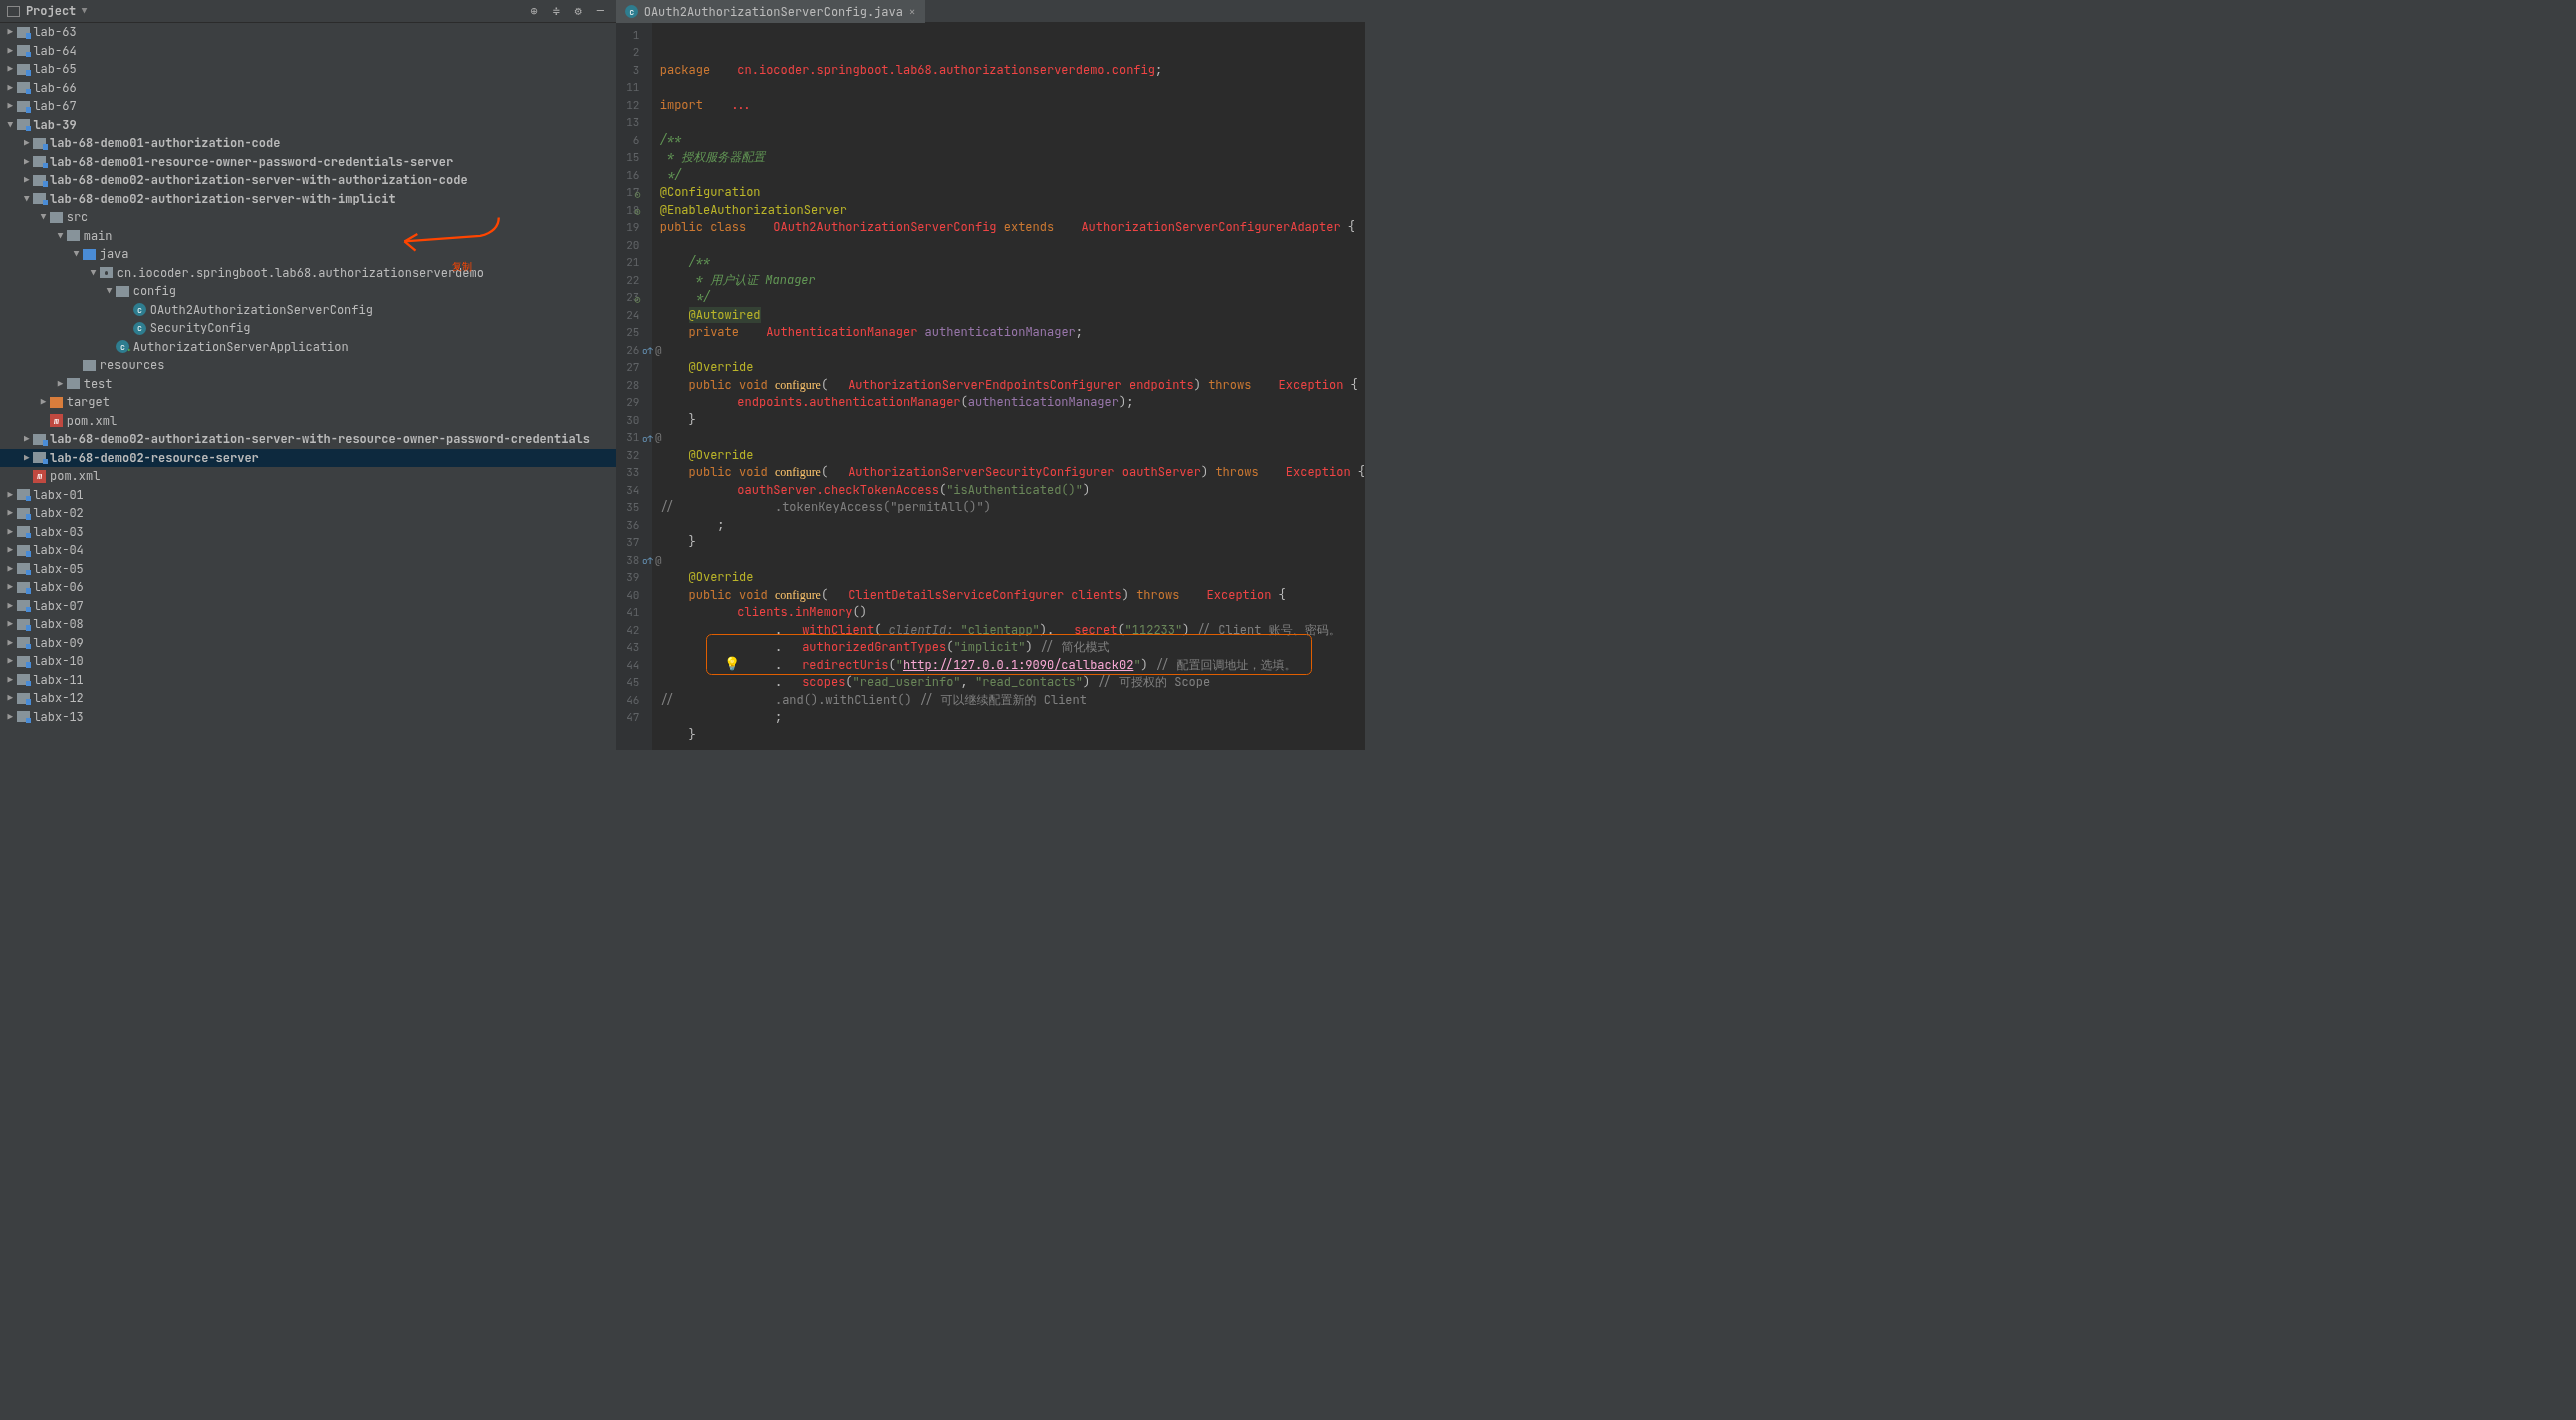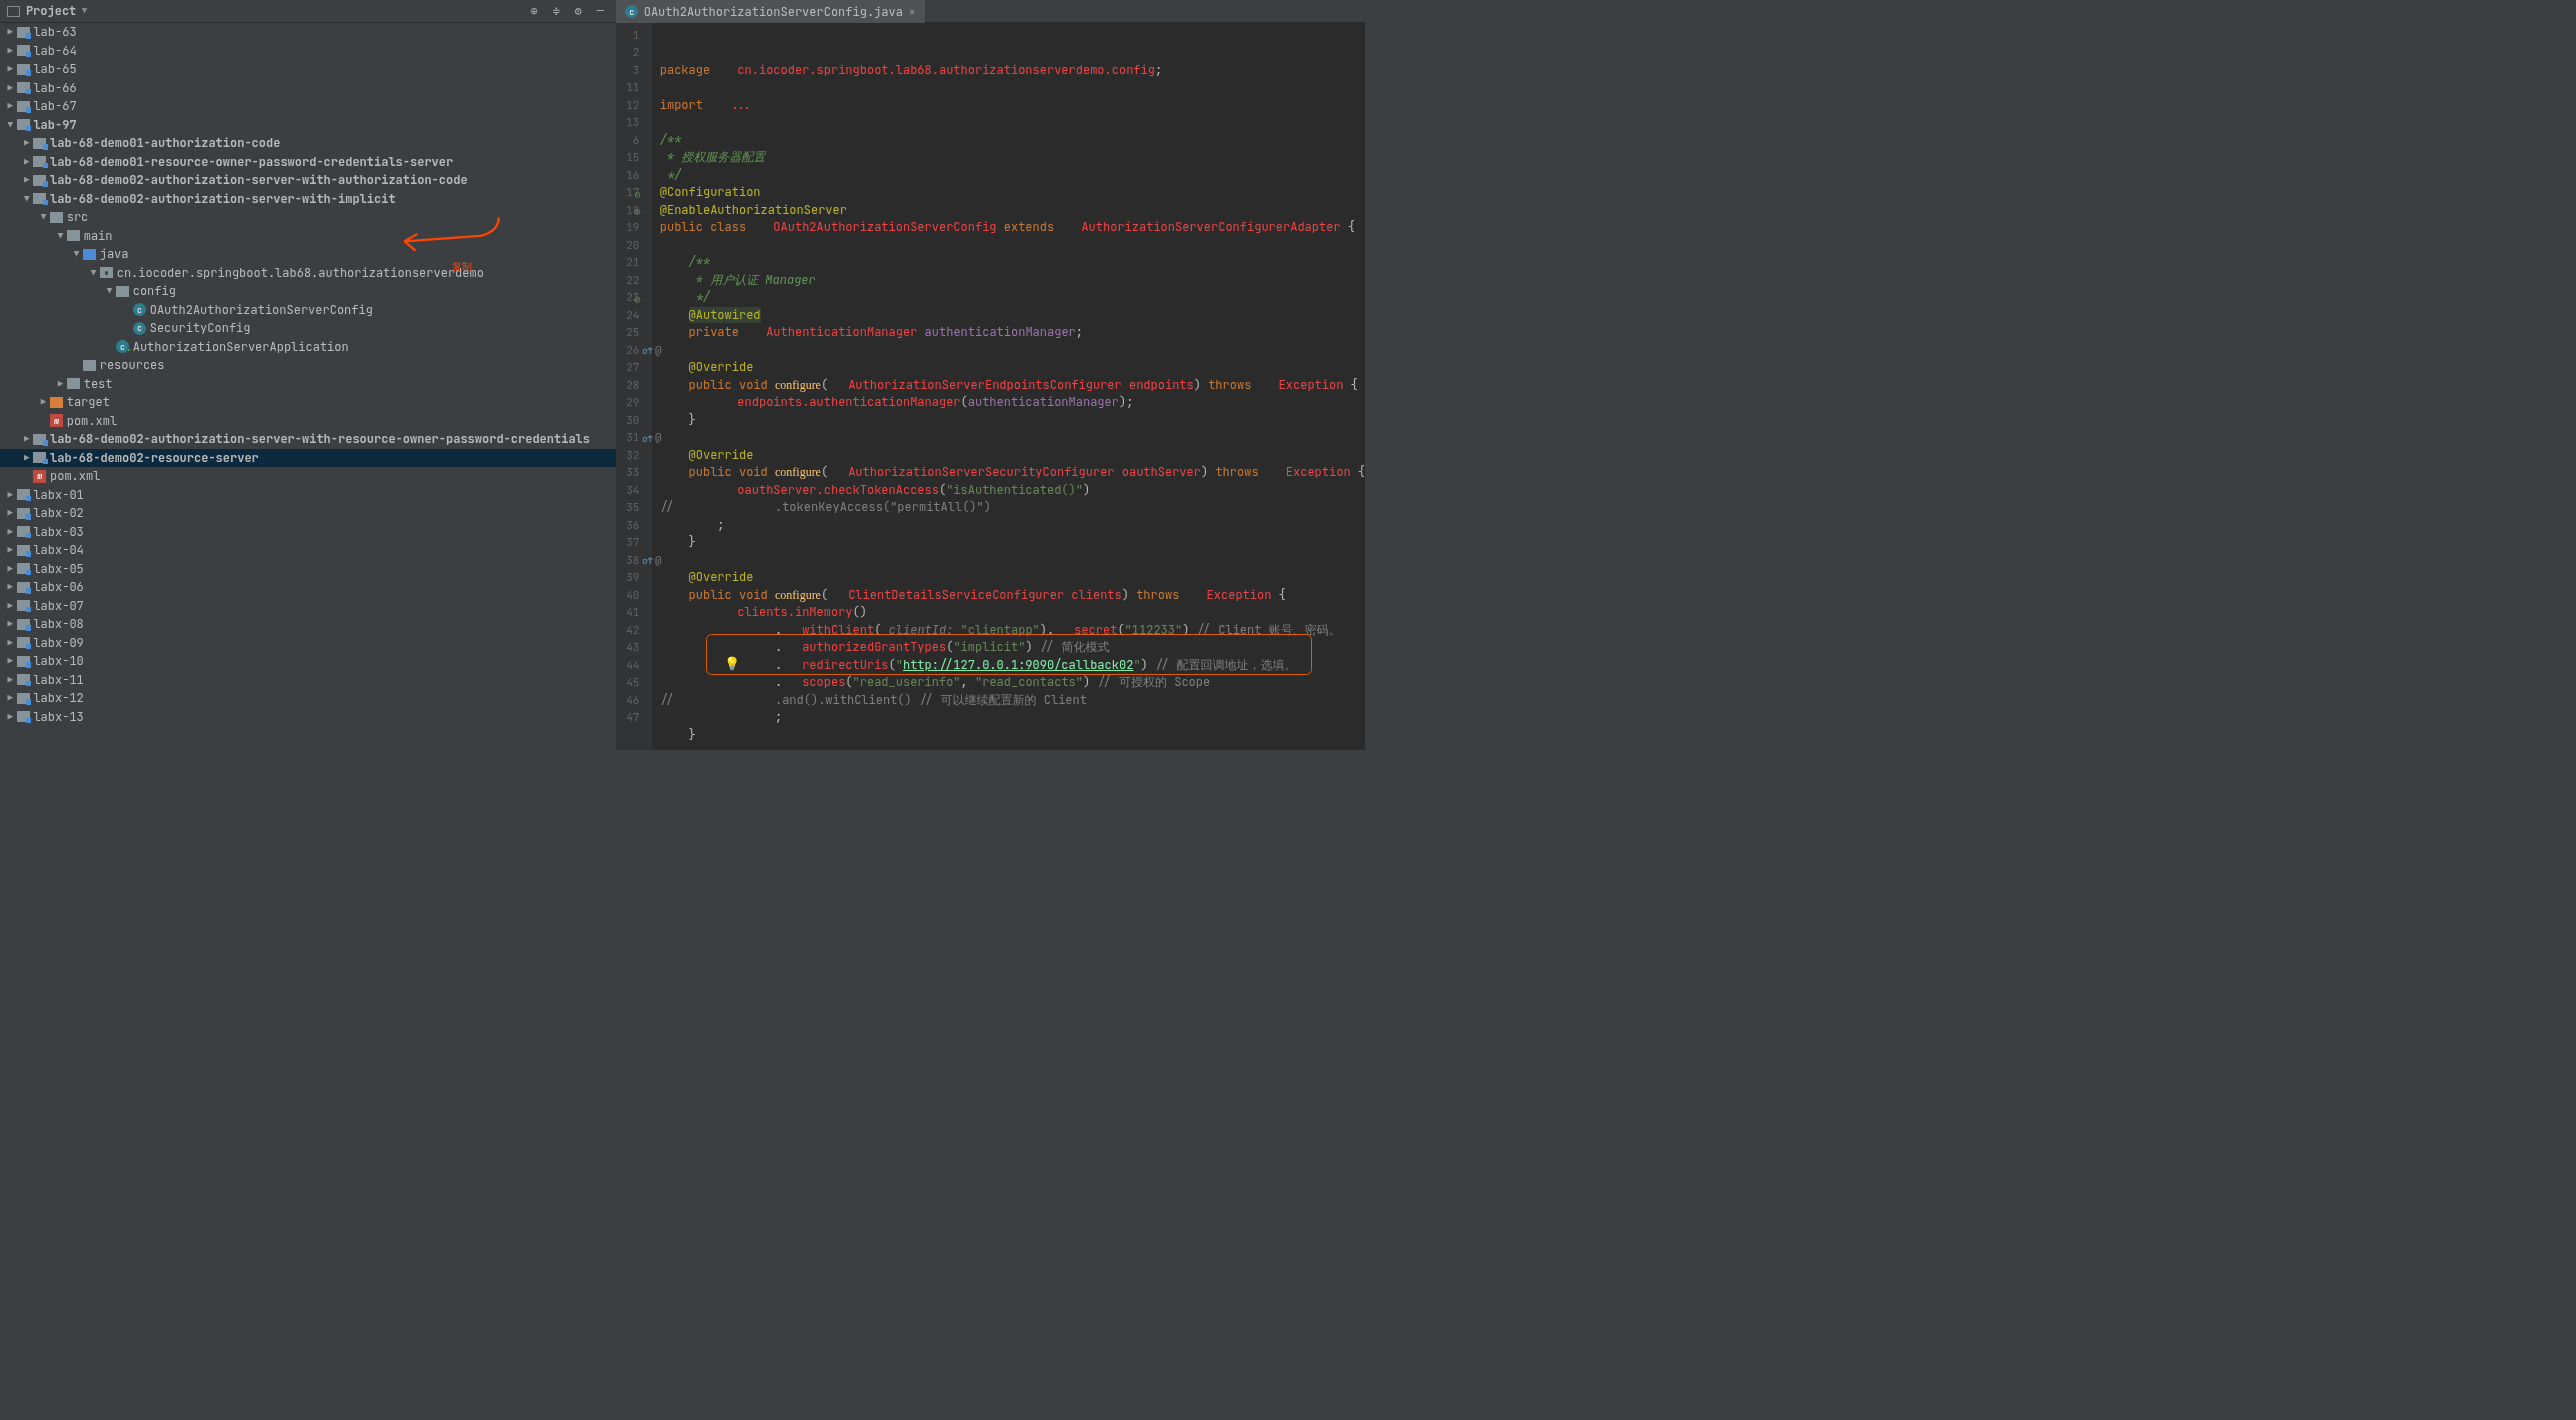--- a/index.html
+++ b/index.html
@@ -215,21 +215,21 @@
 .code-line { height: 17.5px; }
 .kw { color: #cc7832; }
 .str { color: #6a8759; }
 .cmt { color: #808080; }
 .doccmt { color: #629755; font-style: italic; }
 .ann { color: #bbb529; }
 .annbg { background: #344134; color: #bbb529; }
 .fn { color: #ffc66d; font-family: Liberation Serif, serif; }
 .ident { color: #ef4444; margin-left: 20px; }
 .field { color: #9876aa; }
-.url { color: #86efac; text-decoration: underline; }
+.url { color: #f9a8d4; text-decoration: underline; }
 .param-hint { color: #787878; font-style: italic; }
 .highlight-box {
   position: absolute;
   border: 1.8px solid #e05e00;
   border-radius: 5.5px;
   left: 54px;
   top: 611px;
   width: 606px;
   height: 41px;
   pointer-events: none;
@@ -289,21 +289,21 @@
           <span class="tree-label">lab-66</span>
         </div>
         <div class="tree-row" style="padding-left: 3.7px;">
           <span class="tree-arrow">▶</span>
           <span class="folder-icon gray module"></span>
           <span class="tree-label">lab-67</span>
         </div>
         <div class="tree-row" style="padding-left: 3.7px;">
           <span class="tree-arrow">▼</span>
           <span class="folder-icon gray module"></span>
-          <span class="tree-label module">lab-97</span>
+          <span class="tree-label module">lab-39</span>
         </div>
         <div class="tree-row" style="padding-left: 20.3px;">
           <span class="tree-arrow">▶</span>
           <span class="folder-icon gray module"></span>
           <span class="tree-label module">lab-68-demo01-authorization-code</span>
         </div>
         <div class="tree-row" style="padding-left: 20.3px;">
           <span class="tree-arrow">▶</span>
           <span class="folder-icon gray module"></span>
           <span class="tree-label module">lab-68-demo01-resource-owner-password-credentials-server</span>

